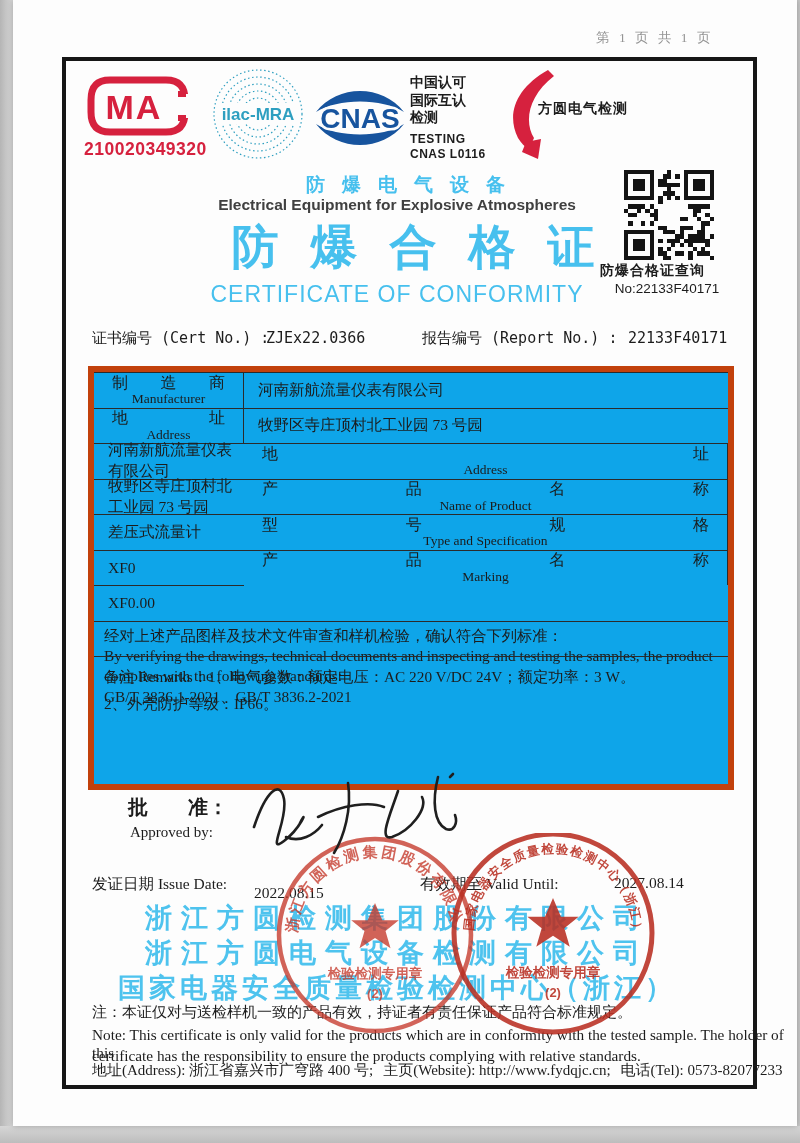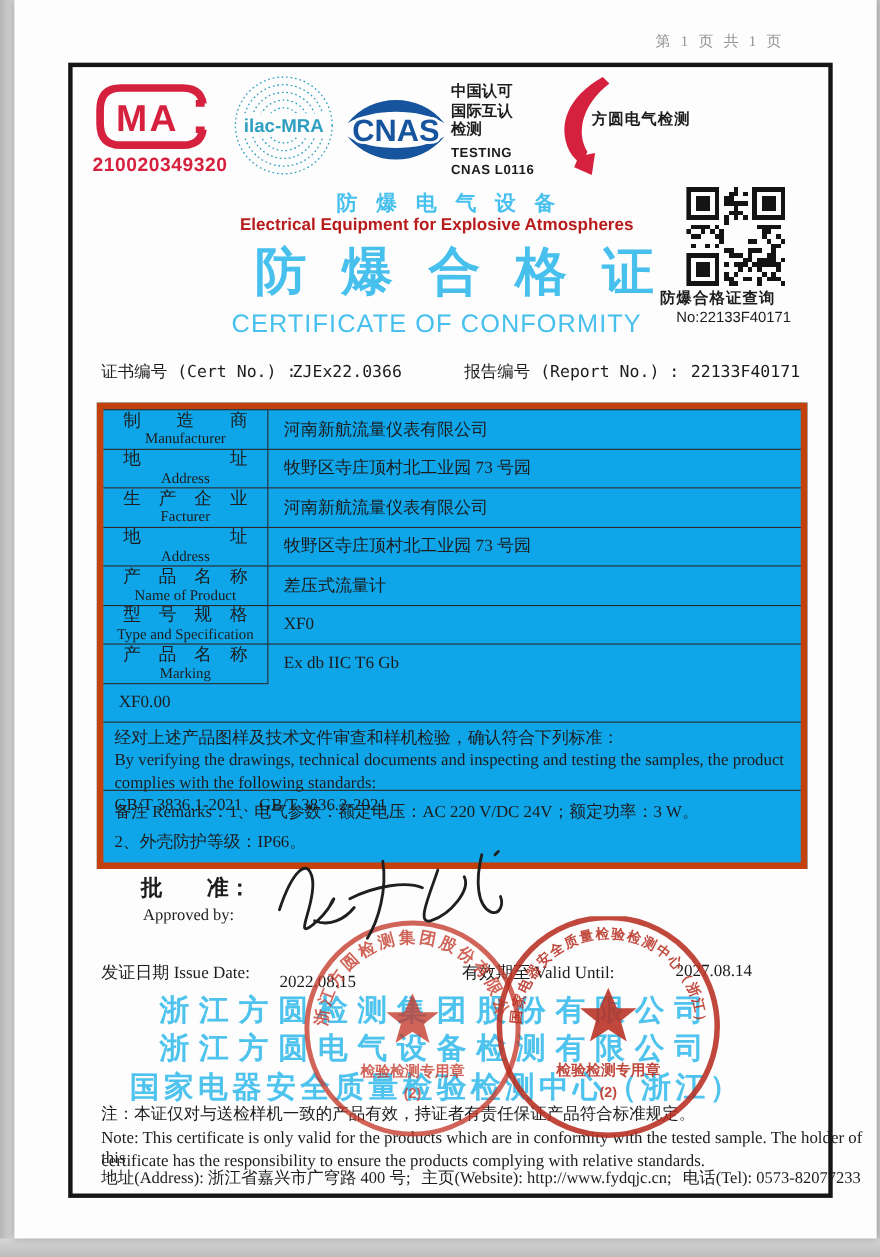--- a/index.html
+++ b/index.html
@@ -16,21 +16,21 @@
   .accred{left:410px;top:74px;font-family:"Liberation Sans",sans-serif;}
   .accred .cnl{font-size:14px;font-weight:700;line-height:1.25;}
   .accred .tst{font-size:12px;font-weight:800;margin-top:5px;letter-spacing:.5px;}
   .fy-label{left:538px;top:100px;font-size:14px;font-weight:600;letter-spacing:1px;font-family:"Liberation Sans",sans-serif;}
   
   .qr-cap{left:600px;top:262px;width:134px;text-align:left;font-size:14px;font-weight:700;letter-spacing:1px;}
   .qr-num{left:600px;top:281px;width:134px;text-align:center;font-size:13.5px;font-family:"Liberation Sans",sans-serif;}
   
   .twrap{left:72px;width:650px;text-align:center;font-family:"Liberation Sans","DejaVu Sans",sans-serif;}
   .t-eq-cn{top:172px;font-size:19px;font-weight:700;color:#47c0ee;letter-spacing:17px;padding-left:17px;}
-  .t-eq-en{top:196px;font-size:15.5px;font-weight:700;color:#b91c1c;}
+  .t-eq-en{top:196px;font-size:15.5px;font-weight:700;color:#404040;}
   .t-main-cn{top:216px;font-size:47px;font-weight:700;color:#47c0ee;letter-spacing:32px;padding-left:32px;}
   .t-main-en{top:281px;font-size:23px;color:#47c0ee;letter-spacing:1px;font-weight:500;}
   
   .mono{font-family:"DejaVu Sans Mono","Liberation Mono",monospace;font-size:15px;}
   
   .ctable{left:88px;top:366px;width:634px;border:6px solid #c2410c;display:grid;grid-template-columns:150px 1fr;grid-template-rows:repeat(8,35.5px) 62px 66px;background:#0ea5e9;}
   .lc{border-right:1px solid #2b2b2b;border-top:1px solid #2b2b2b;display:flex;flex-direction:column;justify-content:center;}
   .vc{border-top:1px solid #2b2b2b;display:flex;align-items:center;padding-left:14px;font-size:15.5px;}
   .lc .cn{font-size:16px;text-align:justify;text-align-last:justify;text-justify:inter-character;padding:0 18px;line-height:1.1;}
   .lc .en{font-size:13.5px;text-align:center;line-height:1.15;}
@@ -233,45 +233,40 @@
     <div class="lc r0">
         <div class="cn">制造商</div>
         <div class="en">Manufacturer</div>
       </div>
     <div class="vc r0">河南新航流量仪表有限公司</div>
     <div class="lc">
         <div class="cn">地址</div>
         <div class="en">Address</div>
       </div>
     <div class="vc">牧野区寺庄顶村北工业园 73 号园</div>
-    <div class="lc">
-        <div class="cn">生产企业</div>
-        <div class="en">Facturer</div>
-      </div>
     <div class="vc">河南新航流量仪表有限公司</div>
     <div class="lc">
         <div class="cn">地址</div>
         <div class="en">Address</div>
       </div>
     <div class="vc">牧野区寺庄顶村北工业园 73 号园</div>
     <div class="lc">
         <div class="cn">产品名称</div>
         <div class="en">Name of Product</div>
       </div>
     <div class="vc">差压式流量计</div>
     <div class="lc">
         <div class="cn">型号规格</div>
         <div class="en">Type and Specification</div>
       </div>
     <div class="vc">XF0</div>
     <div class="lc">
         <div class="cn">产品名称</div>
         <div class="en">Marking</div>
       </div>
-    <div class="vc">Ex db IIC T6 Gb</div>
     <div class="vc">XF0.00</div>
     <div class="full">
       <div>经对上述产品图样及技术文件审查和样机检验，确认符合下列标准：</div>
       <div>By verifying the drawings, technical documents and inspecting and testing the samples, the product complies with the following standards:</div>
       <div>GB/T 3836.1-2021、GB/T 3836.2-2021</div>
     </div>
     <div class="full rem">
       <div>备注 Remarks：1、电气参数：额定电压：AC 220 V/DC 24V；额定功率：3 W。</div>
       <div>2、外壳防护等级：IP66。</div>
     </div>

